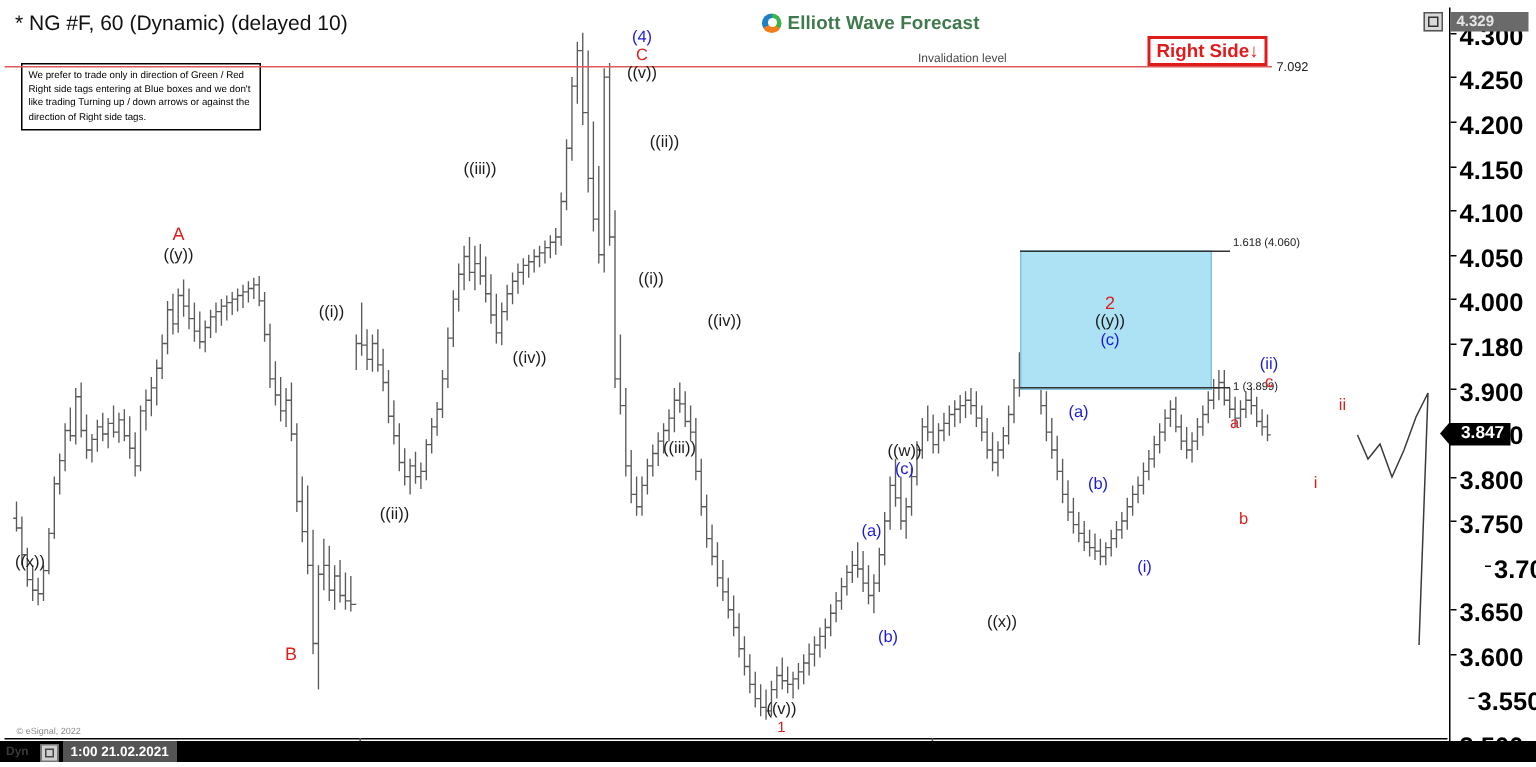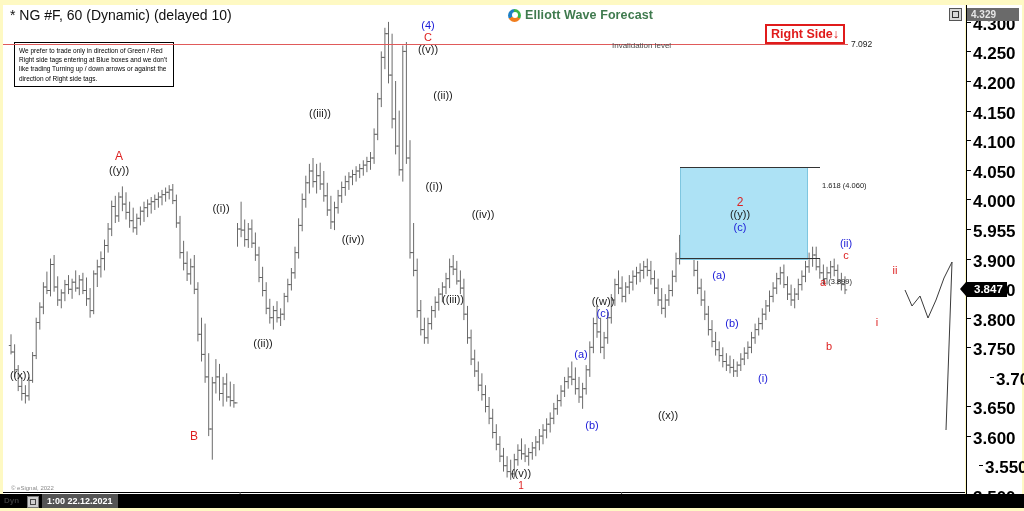--- a/index.html
+++ b/index.html
@@ -1,17 +1,17 @@
 <!DOCTYPE html>
 <html><head>
 <meta charset="utf-8">
 <style>
   html,body{margin:0;padding:0;background:#000;}
   body{width:1024px;height:511px;overflow:hidden;font-family:"Liberation Sans",sans-serif;}
-  #app{position:relative;width:1024px;height:511px;background:#fef9c3;}
+  #app{position:relative;width:1024px;height:511px;background:#ffffff;}
 
   
   .frame{position:absolute;left:0;top:0;width:1024px;height:511px;background:#000;}
   .canvas{position:absolute;left:3px;top:5px;width:962px;height:500px;background:#fff;}
   .priceaxis{position:absolute;left:966px;top:5px;width:55px;height:500px;background:#fff;border-left:1px solid #000;}
 
   .title{position:absolute;left:10px;top:7px;font-size:14px;color:#111;white-space:nowrap;}
 
   
   .disclaimer{position:absolute;left:14px;top:42px;width:150px;border:1px solid #000;background:#fff;
@@ -40,21 +40,21 @@
 
   
   .invalid-line{position:absolute;height:0;border-top:1px solid #e05a5a;}
   .invalid-label{position:absolute;font-size:8px;color:#4a4a4a;white-space:nowrap;}
   .invalid-price{position:absolute;font-size:8.5px;color:#222;white-space:nowrap;}
   .rightside{position:absolute;border:2px solid #e01b1b;background:#fff;color:#e01b1b;font-size:12.5px;
     font-weight:bold;padding:1px 4px;white-space:nowrap;line-height:1.12;}
 
   
   .bluebox{position:absolute;background:#ade2f5;border:1px solid #7ec6e0;}
-  .fib{position:absolute;font-size:7.5px;color:#222;white-space:nowrap;margin-top:24px;}
+  .fib{position:absolute;font-size:7.5px;color:#222;white-space:nowrap;}
   .fibline{position:absolute;height:0;border-top:1px solid #333;}
 
   
   .lbl{position:absolute;white-space:nowrap;line-height:1;transform:translateX(-50%);}
   .lbl.k{color:#1a1a1a;}
   .lbl.r{color:#dd1f1f;}
   .lbl.b{color:#1a1ad8;}
 
   
   .ewf-note{position:absolute;left:676px;top:478px;font-size:11.5px;color:#2a2a2a;white-space:nowrap;}
@@ -88,21 +88,21 @@
   <div class="title">* NG #F, 60 (Dynamic) (delayed 10)</div>
 
   <div class="disclaimer">We prefer to trade only in direction of Green / Red Right side tags entering at Blue boxes and we don't like trading Turning up / down arrows or against the direction of Right side tags.</div>
 
   <div class="logo">
     <span class="logo-mark"></span>
     <span class="logo-text">Elliott Wave Forecast</span>
   </div>
 
   <div class="invalid-line" id="inv-line" style="left: 3px; width: 845px; top: 44.3491px;"></div>
-  <div class="invalid-label" id="inv-label" style="left: 612px; top: 41px;">Invalidation level</div>
+  <div class="invalid-label" id="inv-label" style="left: 612px; top: 34px;">Invalidation level</div>
   <div class="invalid-price" id="inv-price" style="left: 851px; top: 39.3491px;">7.092</div>
   <div class="rightside" id="rightside" style="left: 765px; top: 24.3491px;">
     <span>Right Side</span><span>↓</span>
   </div>
 
   <div class="bluebox" id="bluebox" style="left: 680px; top: 167px; width: 126px; height: 91px; background: rgb(173, 226, 245);"></div>
   <div class="fibline" id="fibline-top" style="left: 680px; width: 140px; top: 167px;"></div>
   <div class="fibline" id="fibline-bot" style="left: 680px; width: 140px; top: 258px;"></div>
   <div class="fib" id="fib-up" style="left: 822px; top: 157px;">1.618 (4.060)</div>
   <div class="fib" id="fib-low" style="left: 822px; top: 253px;">1 (3.899)</div>
@@ -148,21 +148,21 @@
 
   <div class="priceaxis">
     <div id="pticks">
         <div class="ptick" style="top: 9.86391px;">4.300</div>
         <div class="ptick" style="top: 39.4497px;">4.250</div>
         <div class="ptick" style="top: 69.0355px;">4.200</div>
         <div class="ptick" style="top: 98.6213px;">4.150</div>
         <div class="ptick" style="top: 128.207px;">4.100</div>
         <div class="ptick" style="top: 157.793px;">4.050</div>
         <div class="ptick" style="top: 187.379px;">4.000</div>
-        <div class="ptick" style="top: 216.964px;">5.955</div>
+        <div class="ptick" style="top: 216.964px;">7.180</div>
         <div class="ptick" style="top: 246.55px;">3.900</div>
         <div class="ptick" style="top: 276.136px;">3.850</div>
         <div class="ptick" style="top: 305.722px;">3.800</div>
         <div class="ptick" style="top: 335.308px;">3.750</div>
         <div class="ptick" style="top: 364.893px; margin-left: 23px;">3.700</div>
         <div class="ptick" style="top: 394.479px;">3.650</div>
         <div class="ptick" style="top: 424.065px;">3.600</div>
         <div class="ptick" style="top: 453px; margin-left: 12px;">3.550</div>
         <div class="ptick" style="top: 483.237px;">3.500</div>
       </div>
@@ -173,14 +173,14 @@
 
   <div class="timeaxis">
     <div id="tticks">
         <div class="ttick" style="left: 237px;">27</div>
         <div class="ttick" style="left: 618px;">Jan</div>
       </div>
   </div>
   <div class="statusbar"></div>
   <div class="dyn">Dyn</div>
   <div class="st-icon"></div>
-  <div class="st-time">1:00 22.12.2021</div>
+  <div class="st-time">1:00 21.02.2021</div>
 </div>
 
 </body></html>

